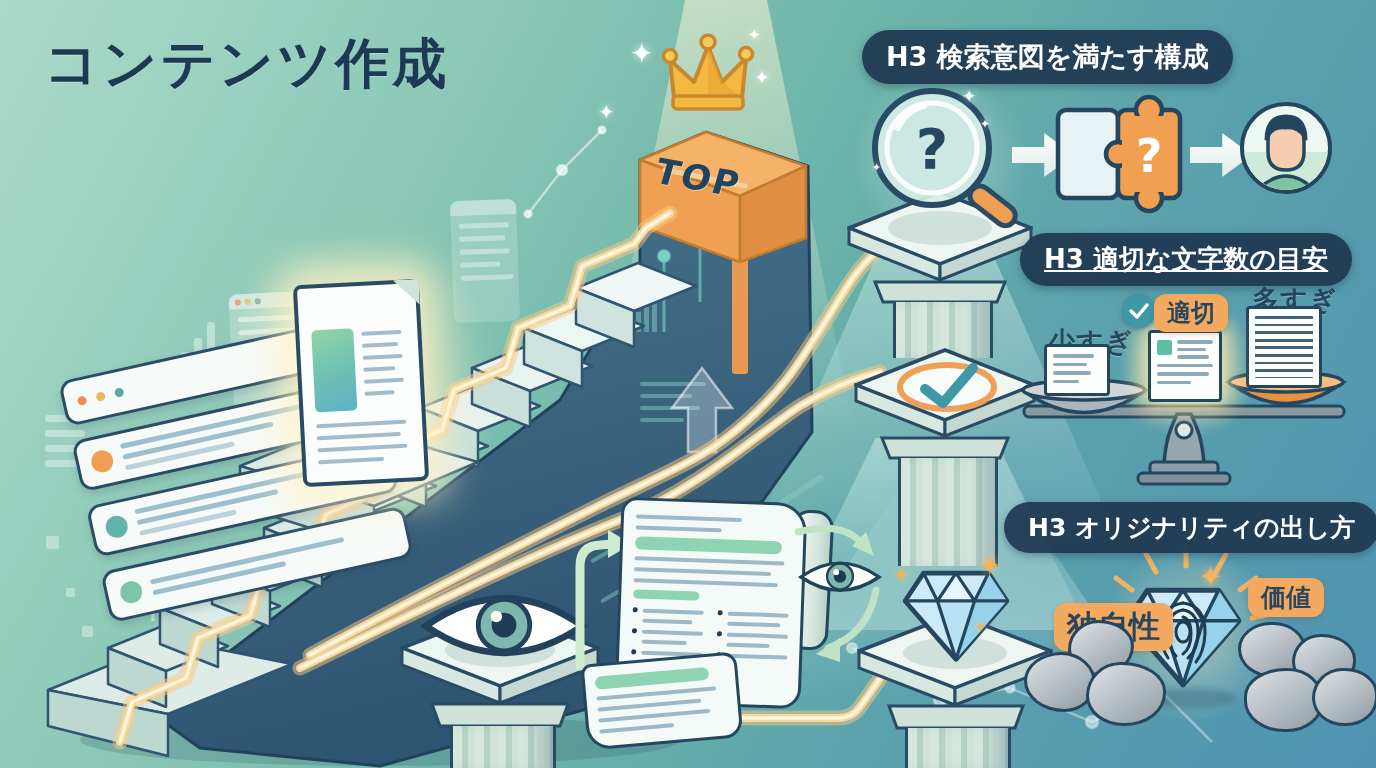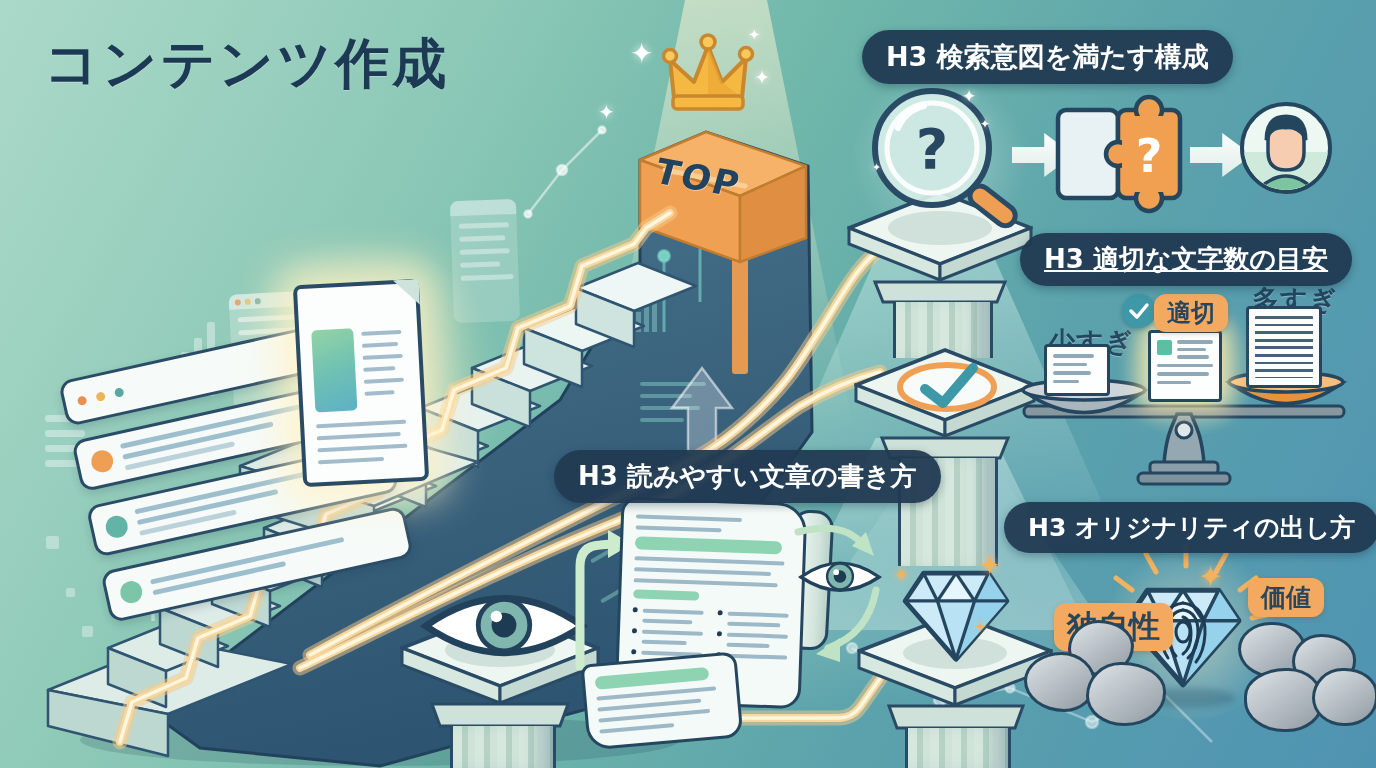--- a/index.html
+++ b/index.html
@@ -602,16 +602,15 @@
   <span class="abs star" style="left:630px;top:40px;font-size:28px;">✦</span>
   <span class="abs star" style="left:748px;top:28px;font-size:15px;">✦</span>
   <span class="abs star" style="left:754px;top:68px;font-size:19px;">✦</span>
   <span class="abs star" style="left:598px;top:102px;font-size:20px;">✦</span>
   <span class="abs star" style="left:962px;top:88px;font-size:17px;">✦</span>
   <span class="abs star" style="left:980px;top:118px;font-size:12px;">✦</span>
   <span class="abs star" style="left:872px;top:162px;font-size:11px;">✦</span>
 
   <div class="abs badge" id="badge-search">H3 検索意図を満たす構成</div>
   <div class="abs badge" id="badge-count">H3 適切な文字数の目安</div>
-  <div class="abs badge" id="badge-read">H3 読みやすい文章の書き方</div>
   <div class="abs badge" id="badge-orig">H3 オリジナリティの出し方</div>
 
 </div>
 
 </body></html>

